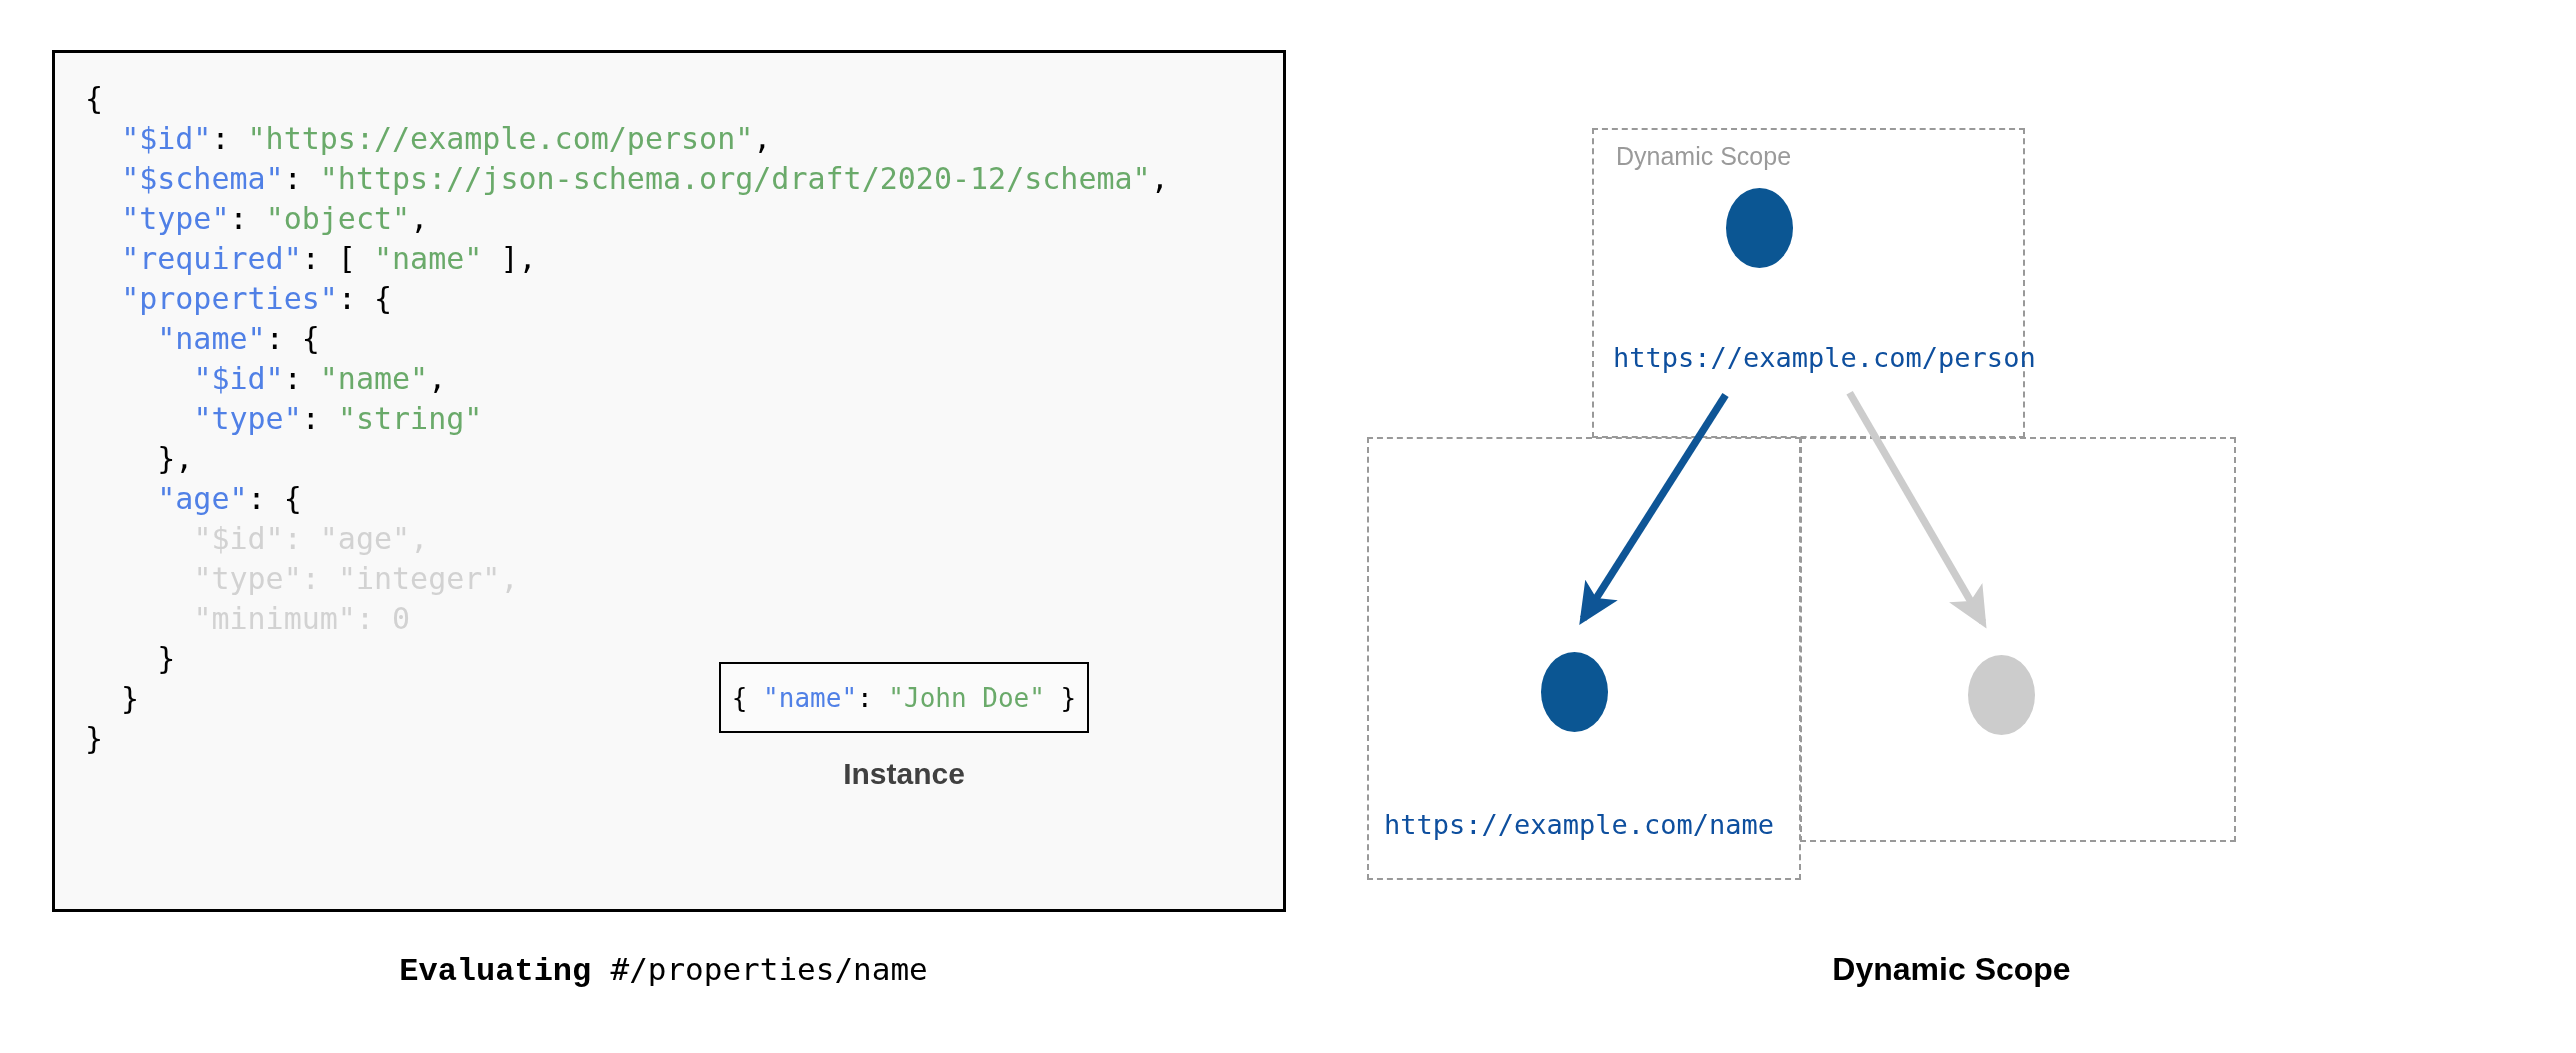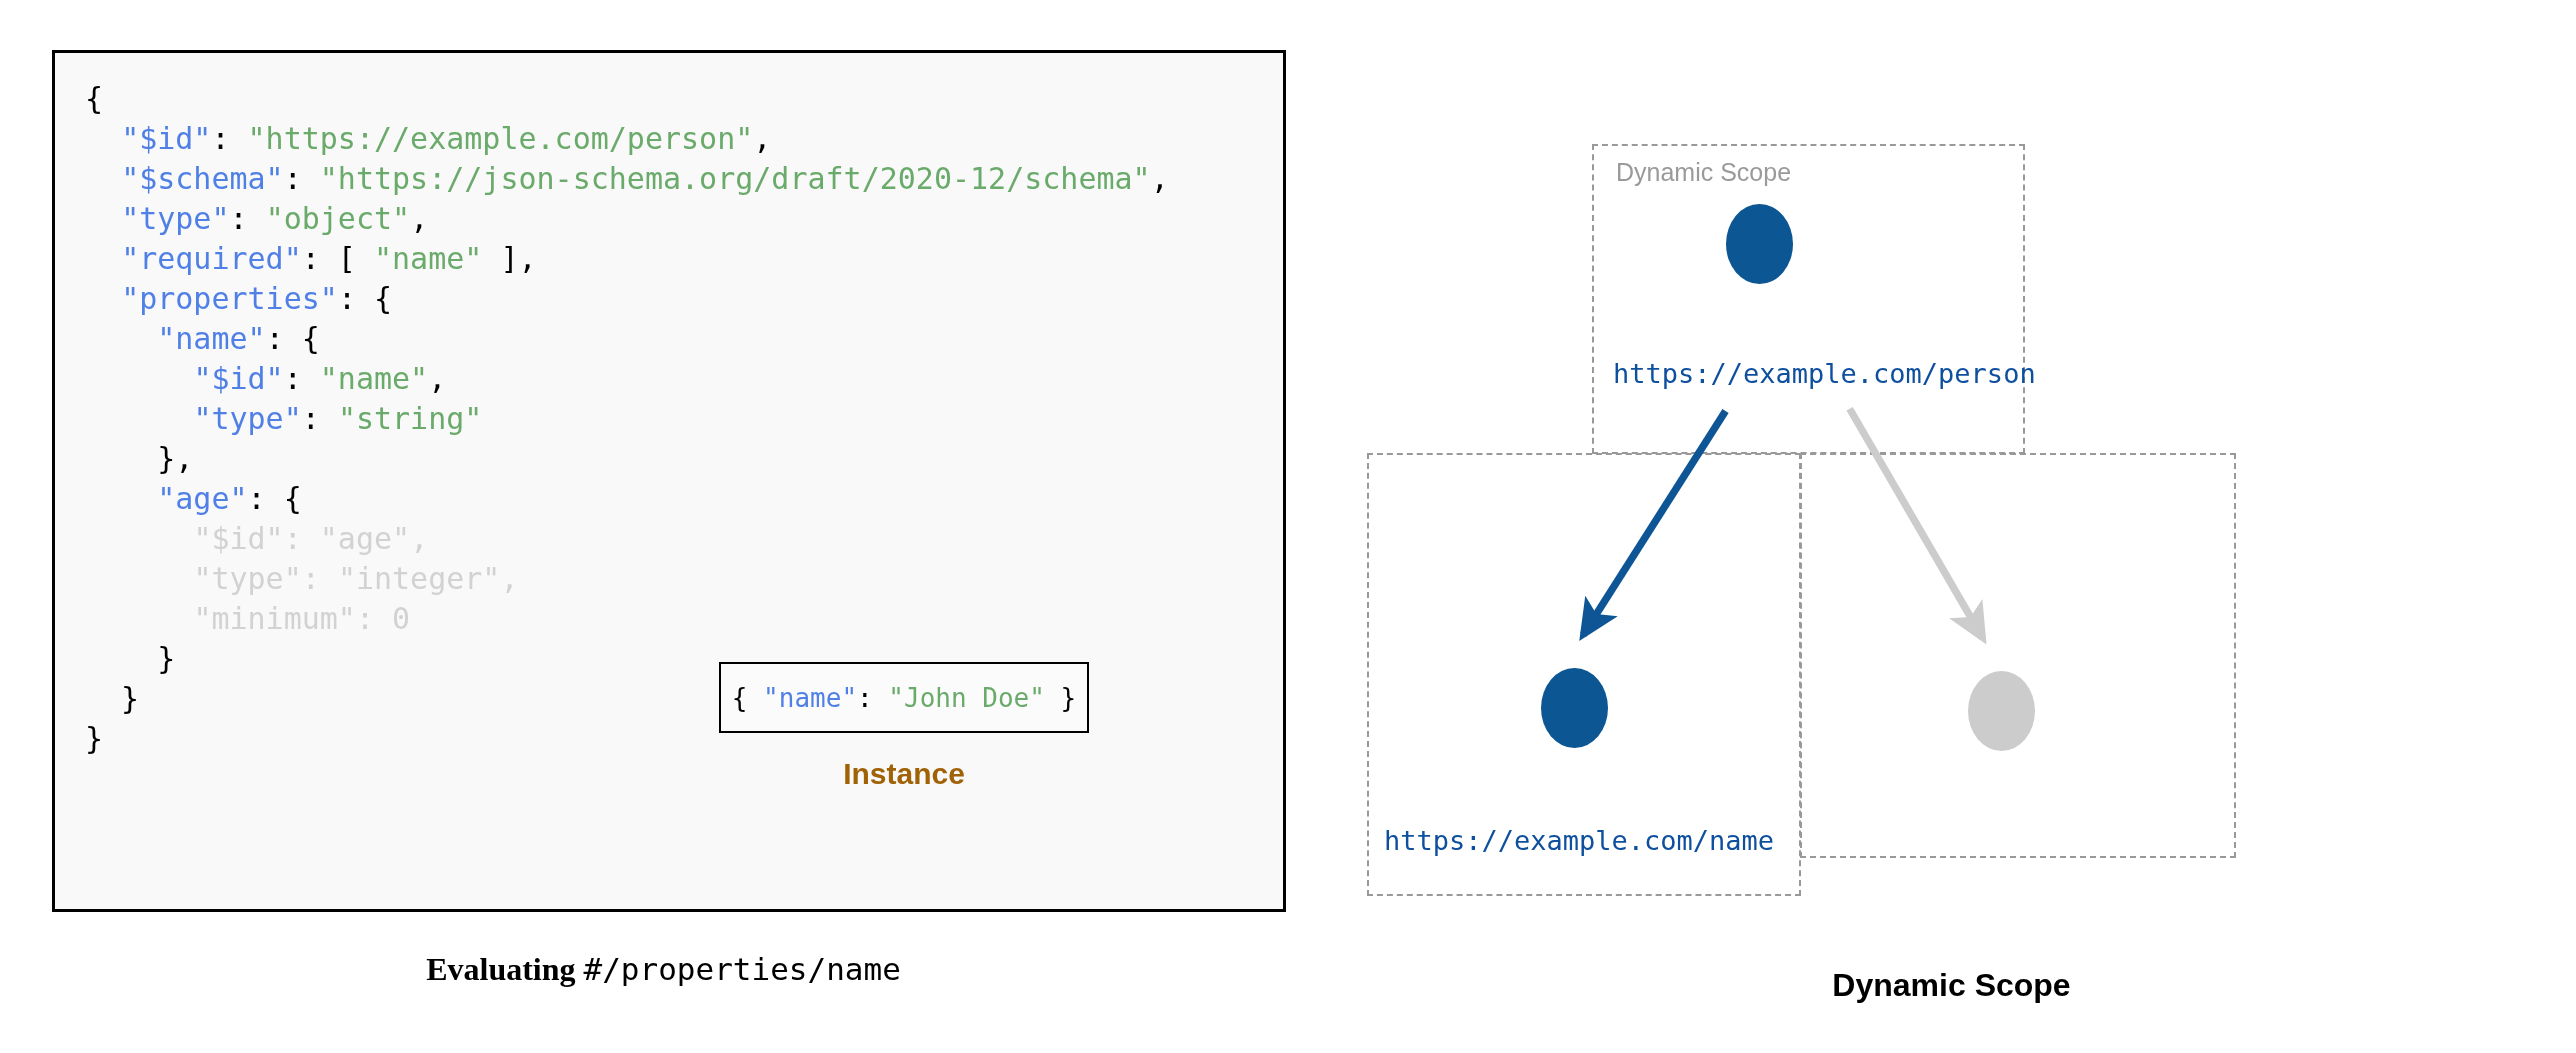--- a/index.html
+++ b/index.html
@@ -74,49 +74,49 @@
   }
   #instance-caption {
     position: absolute;
     left: 719px;
     top: 757px;
     width: 370px;
     text-align: center;
     font-family: "Liberation Sans", sans-serif;
     font-weight: bold;
     font-size: 30px;
-    color: #a16207;
+    color: #404040;
   }
 
   #left-caption {
     position: absolute;
     left: 0;
     top: 951px;
     width: 1327px;
     text-align: center;
     font-size: 32px;
     color: #000000;
     white-space: nowrap;
   }
   #left-caption .cap-bold {
-    font-family: Liberation Serif, serif;
+    font-family: Liberation Mono, monospace;
     font-weight: bold;
     text-align: center;
   }
   #left-caption .cap-mono {
     font-family: "DejaVu Sans Mono", "Liberation Mono", monospace;
     font-weight: normal;
     font-size: 31px;
   }
 
   
   #right-panel {
     position: absolute;
     left: 1327px;
-    top: 16px;
+    top: 0;
     width: 1249px;
     height: 835px;
   }
 
   .scope-box {
     position: absolute;
     box-sizing: border-box;
     border: 2.8px dashed #999999;
     background: transparent;
   }

